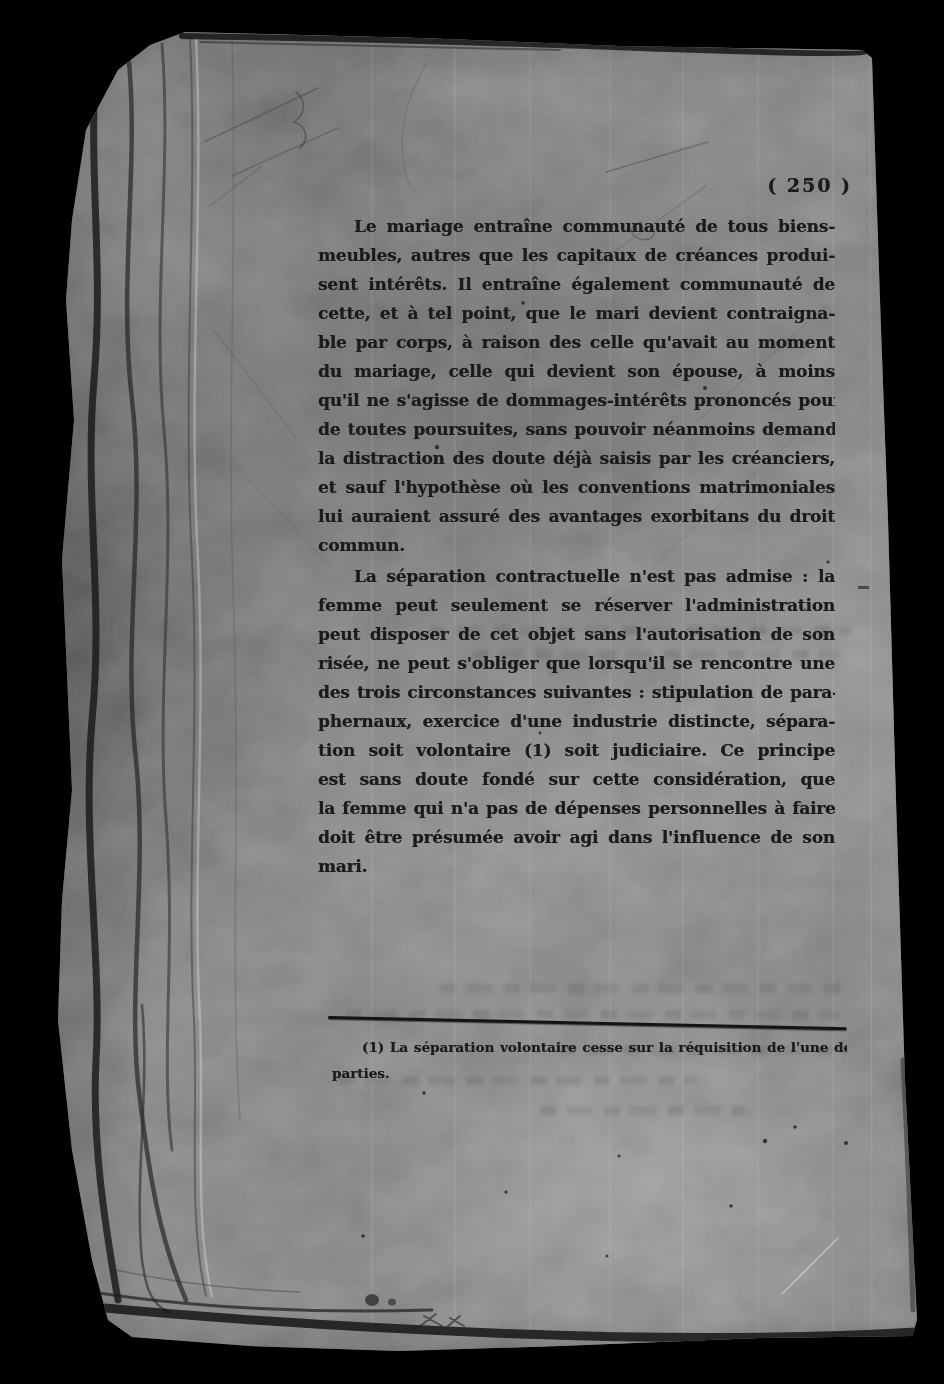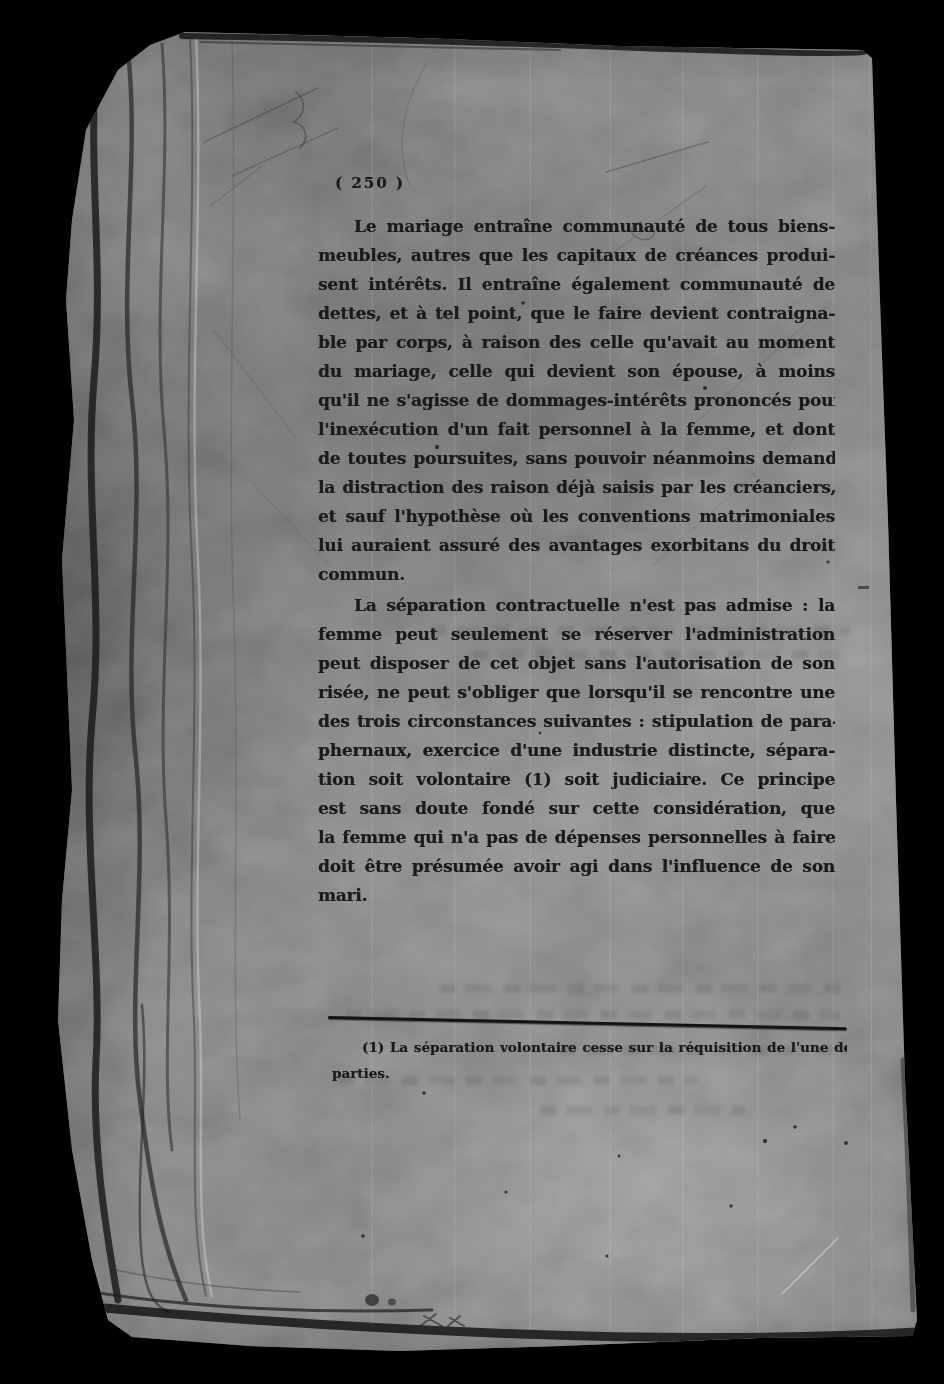--- a/index.html
+++ b/index.html
@@ -30,21 +30,21 @@
       linear-gradient(270deg, rgba(0,0,0,.12) 0, rgba(0,0,0,0) 6%),
       linear-gradient(180deg, rgba(0,0,0,.25) 0, rgba(0,0,0,0) 6%),
       linear-gradient(0deg, rgba(0,0,0,.30) 0, rgba(0,0,0,0) 5%),
       #bcbcbc;
   }
   .texture-svg { position:absolute; left:0; top:0; z-index:1; pointer-events:none; }
 
   
   .page-number {
     position:absolute; z-index:3; left:335px; top:174px; width:517px;
-    text-align:left; font-size:15px; font-weight:700; letter-spacing:2px;
+    text-align:right; font-size:19px; font-weight:700; letter-spacing:2px;
     color:#1b1b1b; text-shadow:.3px .3px .6px rgba(10,10,10,.6);
   }
   .textblock { position:absolute; z-index:3; left:318px; top:212px; width:517px; }
   .para { margin:0; }
   .para + .para { margin-top:2px; }
   .tline {
     line-height:29px; font-size:17px; font-weight:700; color:#1b1b1b;
     letter-spacing:-0.2px; word-spacing:1.5px;
     text-align:justify; text-align-last:justify;
     text-shadow:.3px .3px .6px rgba(10,10,10,.55);
@@ -185,27 +185,26 @@
     <div class="bleed b6"></div>
     <div class="bleed b7"></div>
 
     <div class="page-number">( 250 )</div>
 
     <div class="textblock">
       <div class="para">
           <div class="tline">Le mariage entraîne communauté de tous biens-</div>
           <div class="tline">meubles, autres que les capitaux de créances produi-</div>
           <div class="tline">sent intérêts. Il entraîne également communauté de</div>
-          <div class="tline">dettes, et à tel point, que le faire devient contraigna-</div>
+          <div class="tline">cette, et à tel point, que le mari devient contraigna-</div>
           <div class="tline">ble par corps, à raison des celle qu'avait au moment</div>
           <div class="tline">du mariage, celle qui devient son épouse, à moins</div>
           <div class="tline">qu'il ne s'agisse de dommages-intérêts prononcés pour</div>
-          <div class="tline">l'inexécution d'un fait personnel à la femme, et dont</div>
           <div class="tline">de toutes poursuites, sans pouvoir néanmoins demander</div>
-          <div class="tline">la distraction des raison déjà saisis par les créanciers,</div>
+          <div class="tline">la distraction des doute déjà saisis par les créanciers,</div>
           <div class="tline">et sauf l'hypothèse où les conventions matrimoniales</div>
           <div class="tline">lui auraient assuré des avantages exorbitans du droit</div>
           <div class="tline">commun.</div>
         </div>
       <div class="para">
           <div class="tline">La séparation contractuelle n'est pas admise : la</div>
           <div class="tline">femme peut seulement se réserver l'administration</div>
           <div class="tline">peut disposer de cet objet sans l'autorisation de son</div>
           <div class="tline">risée, ne peut s'obliger que lorsqu'il se rencontre une</div>
           <div class="tline">des trois circonstances suivantes : stipulation de para-</div>

